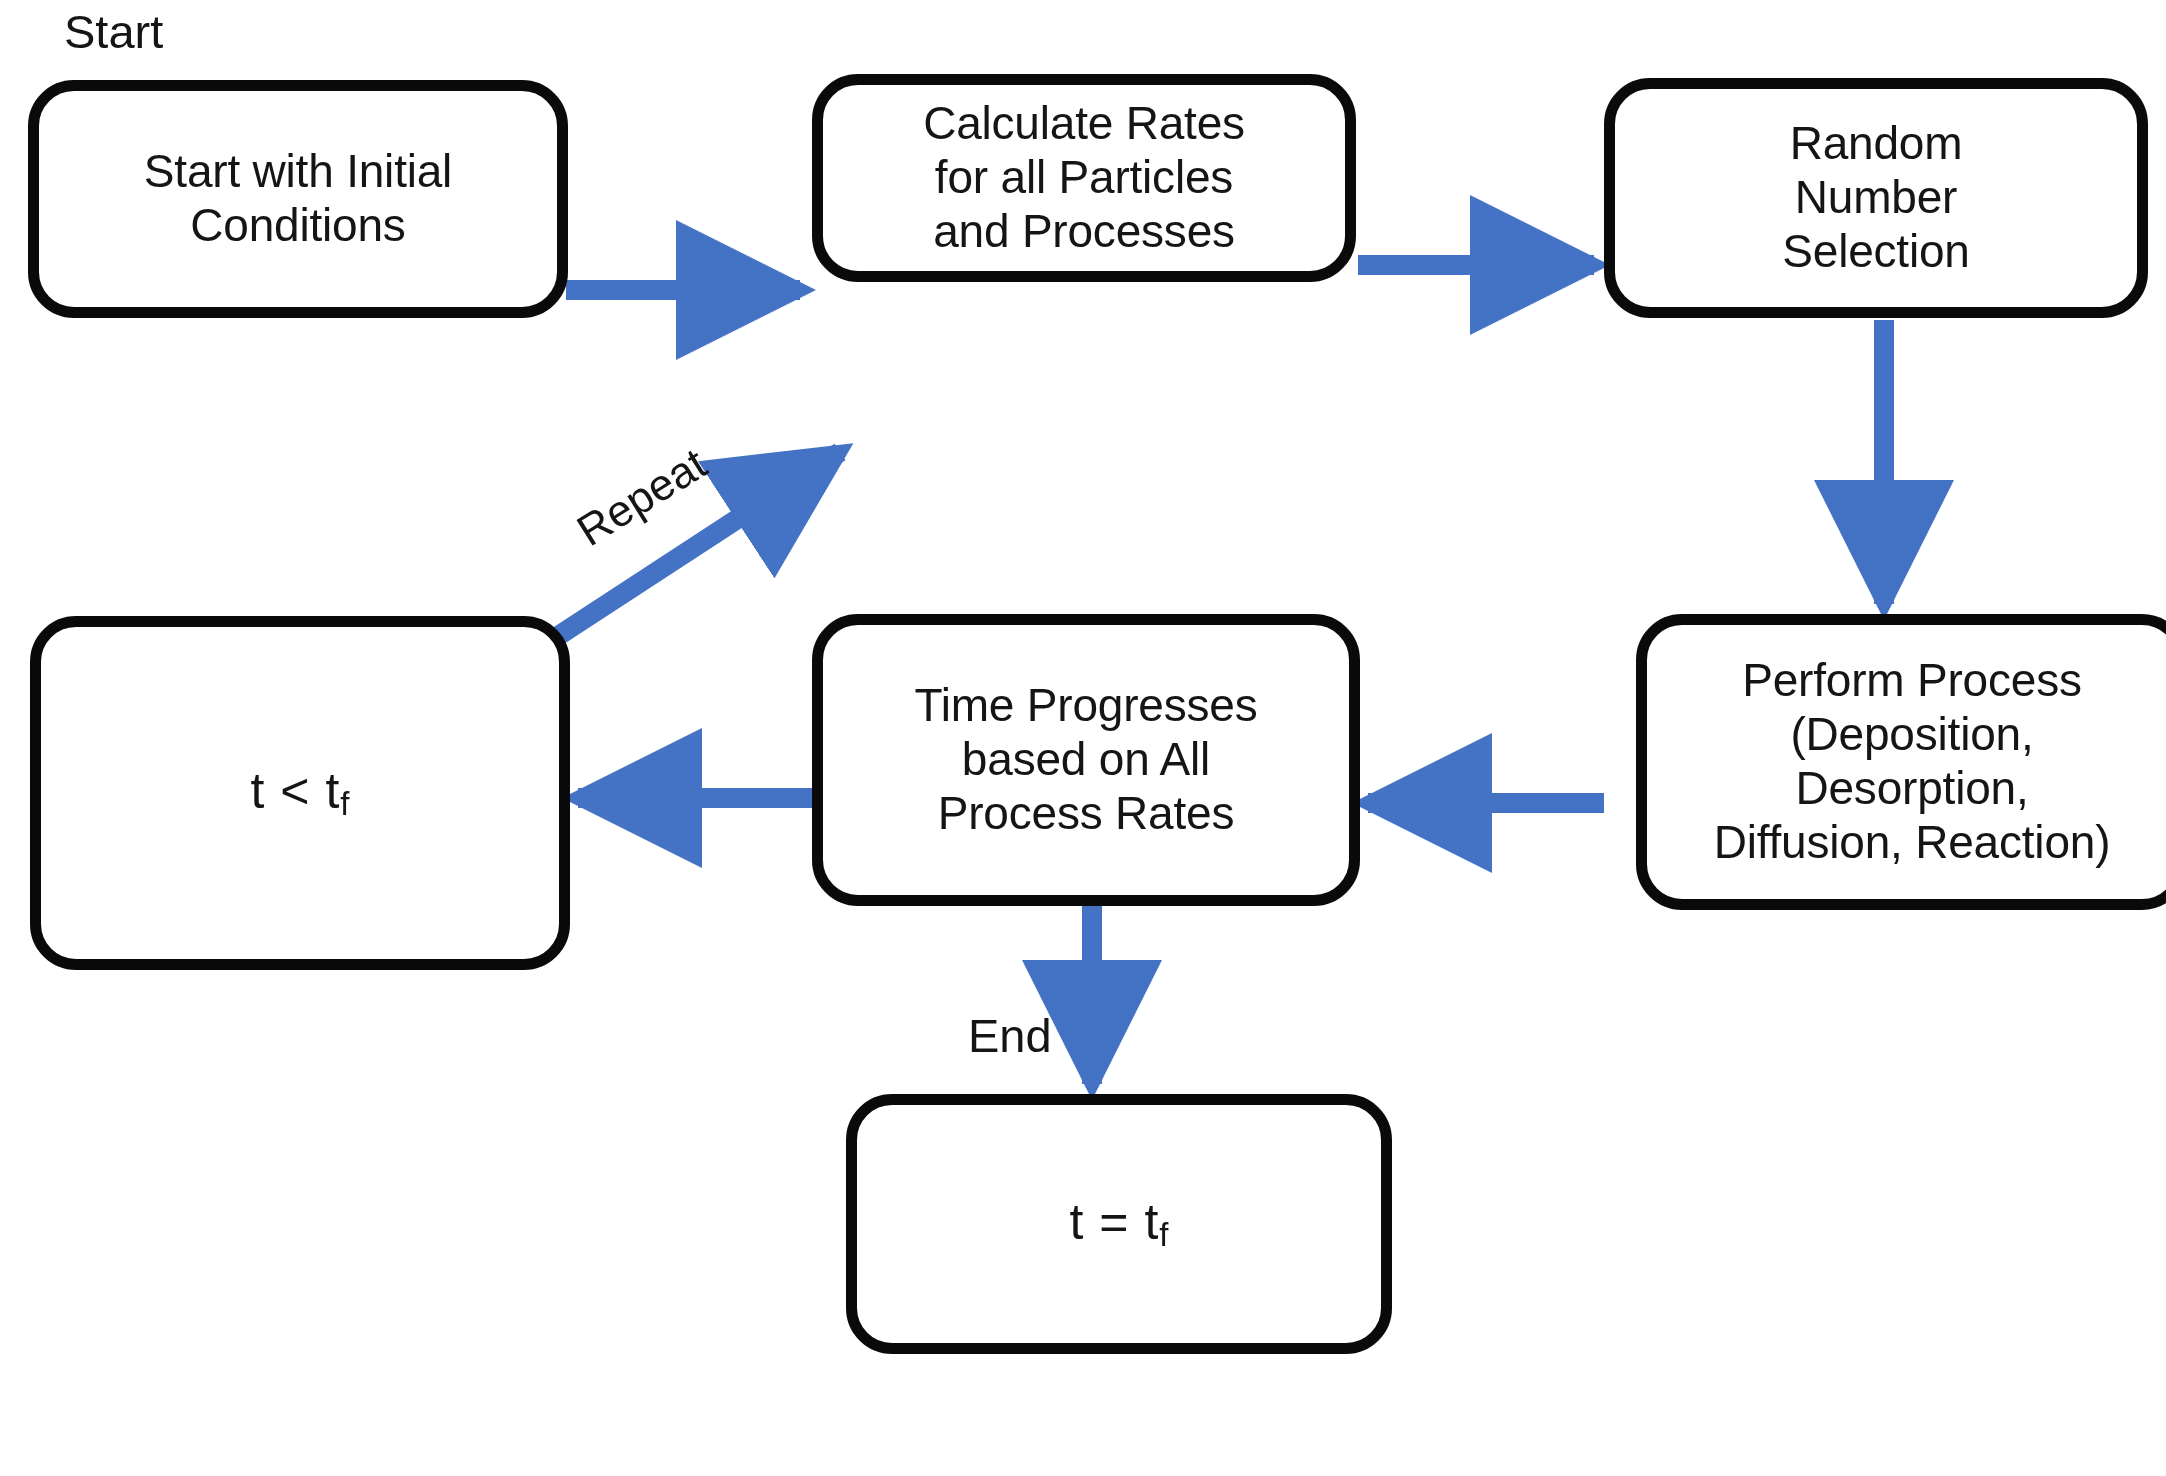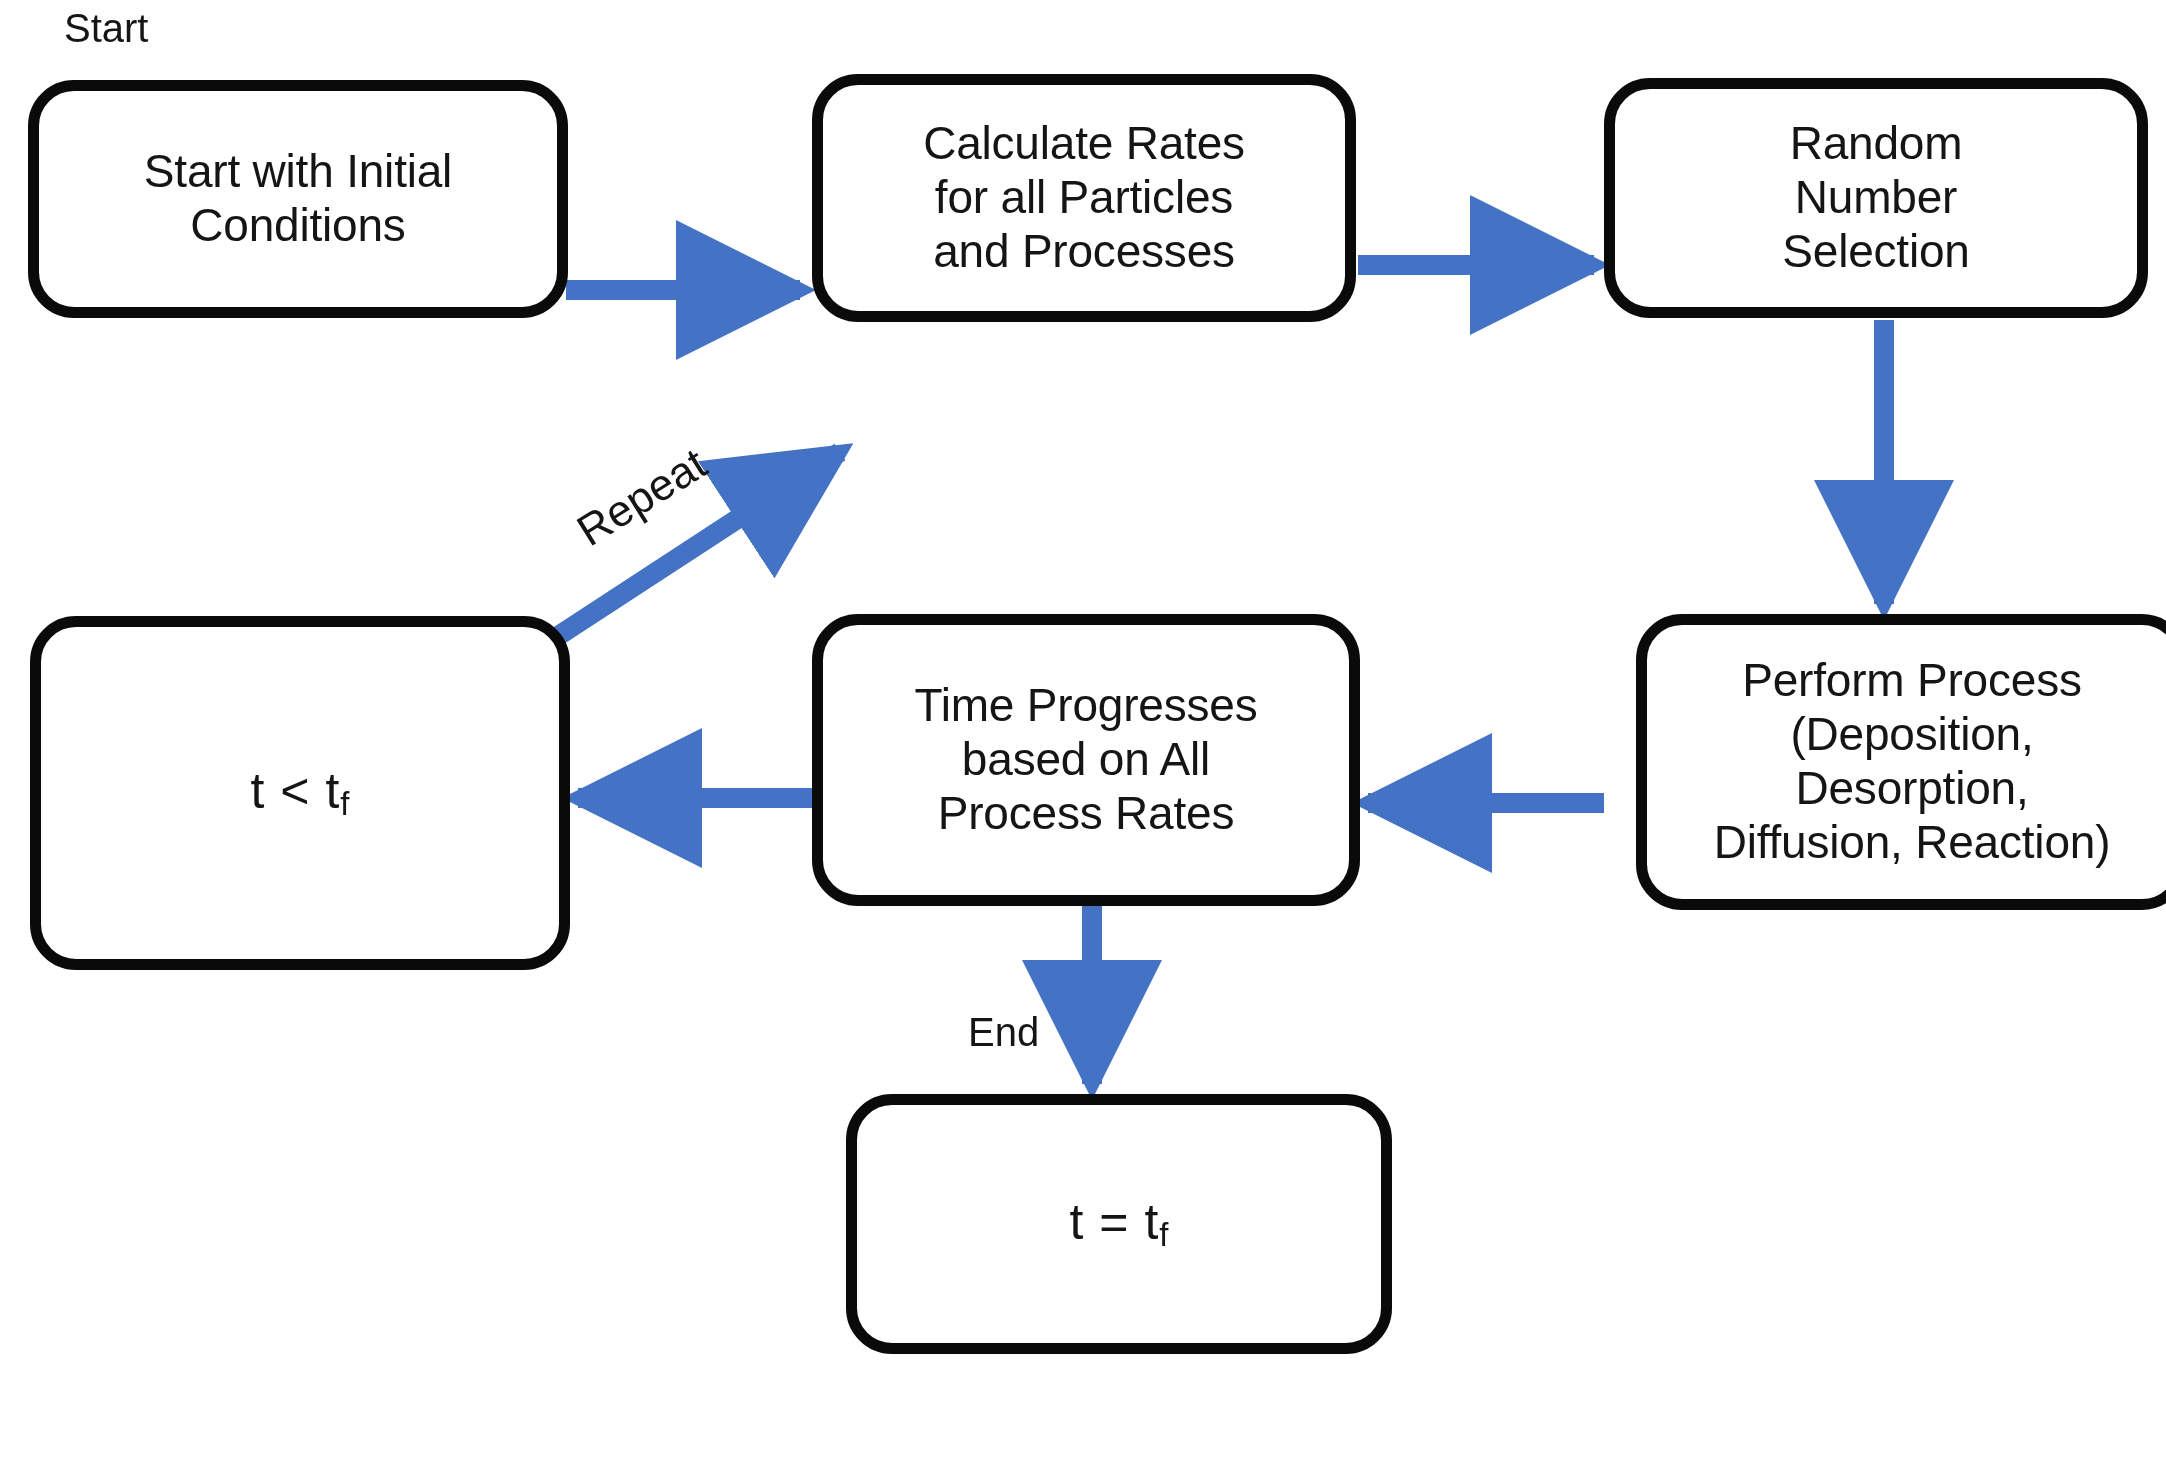--- a/index.html
+++ b/index.html
@@ -42,32 +42,32 @@
     letter-spacing: 1px;
   }
   .node.formula .label sub {
     font-size: 0.66em;
     vertical-align: -0.22em;
     letter-spacing: 0;
   }
 
   
   #node-start      { left: 28px;   top: 80px;   width: 540px;  height: 238px; }
-  #node-rates      { left: 812px;  top: 74px;   width: 544px;  height: 248px; }
+  #node-rates      { left: 812px;  top: 74px;   width: 544px;  height: 208px; }
   #node-random     { left: 1604px; top: 78px;   width: 544px;  height: 240px; text-align: center; }
   #node-perform    { left: 1604px; top: 614px;  width: 552px;  height: 296px; margin-left: 32px; }
   #node-time       { left: 812px;  top: 614px;  width: 548px;  height: 292px; }
   #node-check      { left: 30px;   top: 616px;  width: 540px;  height: 354px; }
   #node-end        { left: 846px;  top: 1094px; width: 546px;  height: 260px; }
 
   
   .caption {
     position: absolute;
     color: #151515;
-    font-size: 40px;
+    font-size: 47px;
     line-height: 1;
     white-space: nowrap;
   }
   #caption-start { left: 64px;  top: 8px; }
   #caption-end   { left: 968px; top: 1012px; }
   #caption-repeat {
     left: 570px;
     top: 516px;
     transform: rotate(-32deg);
     transform-origin: left top;

